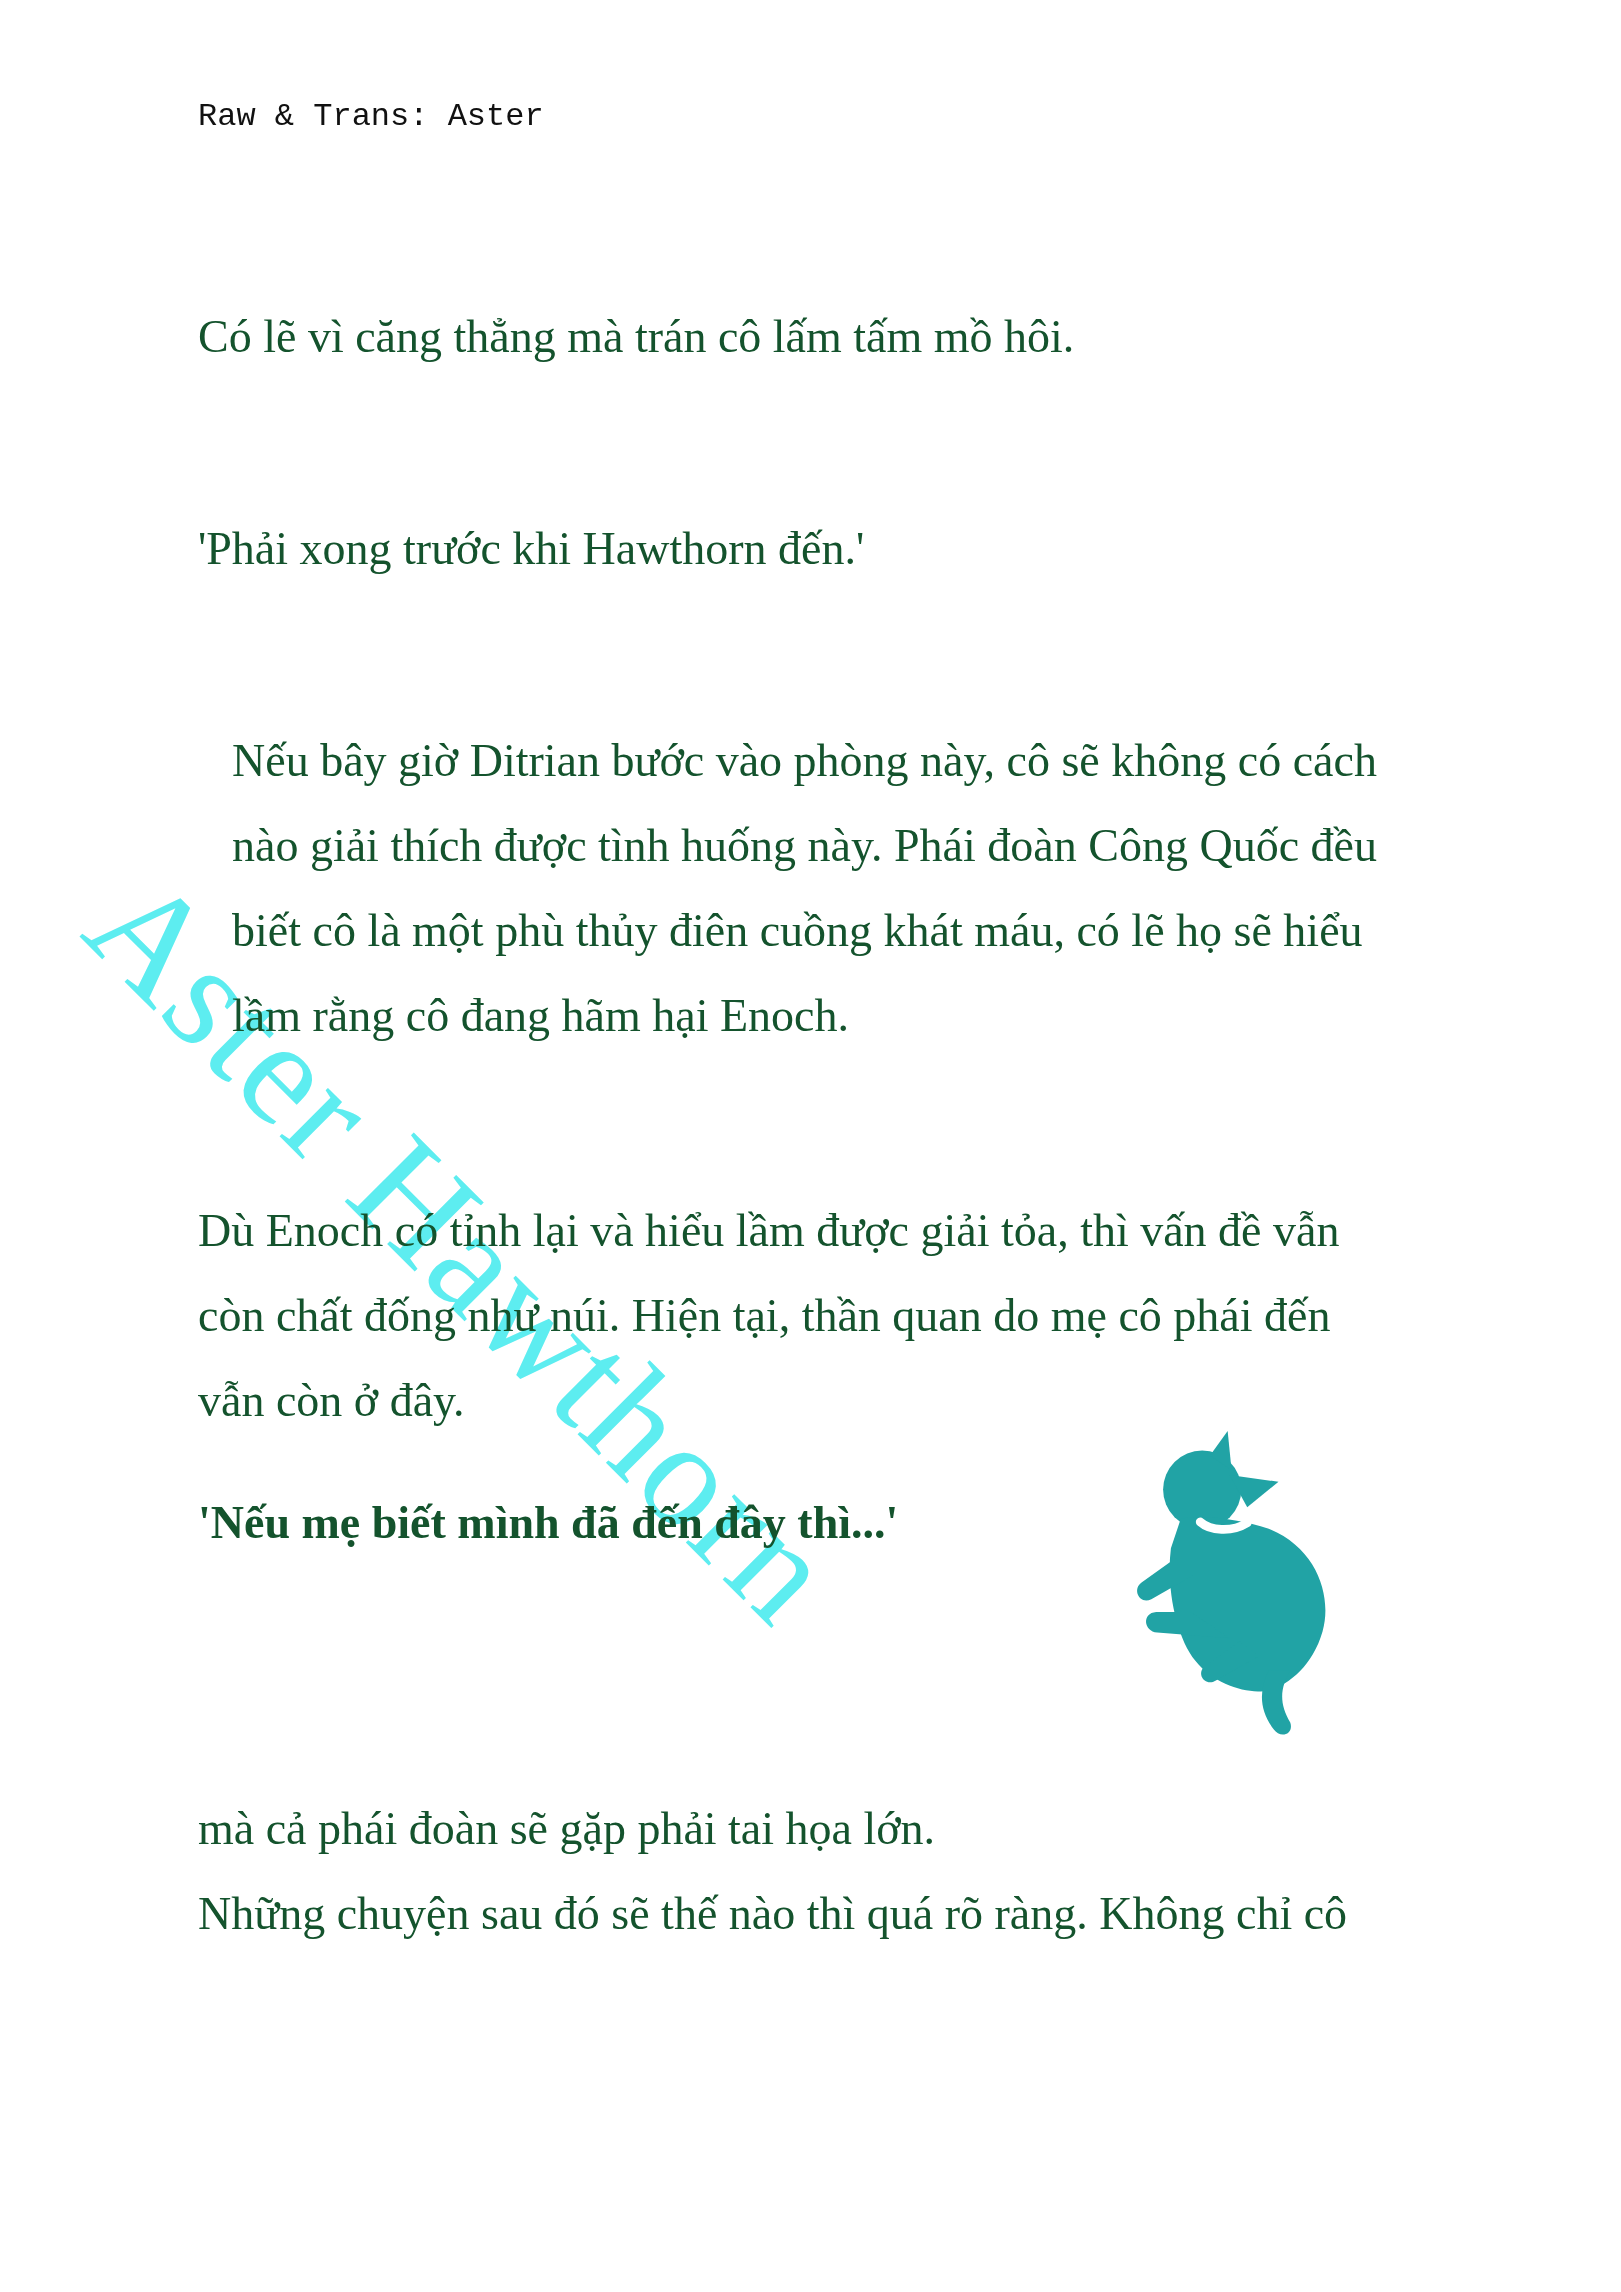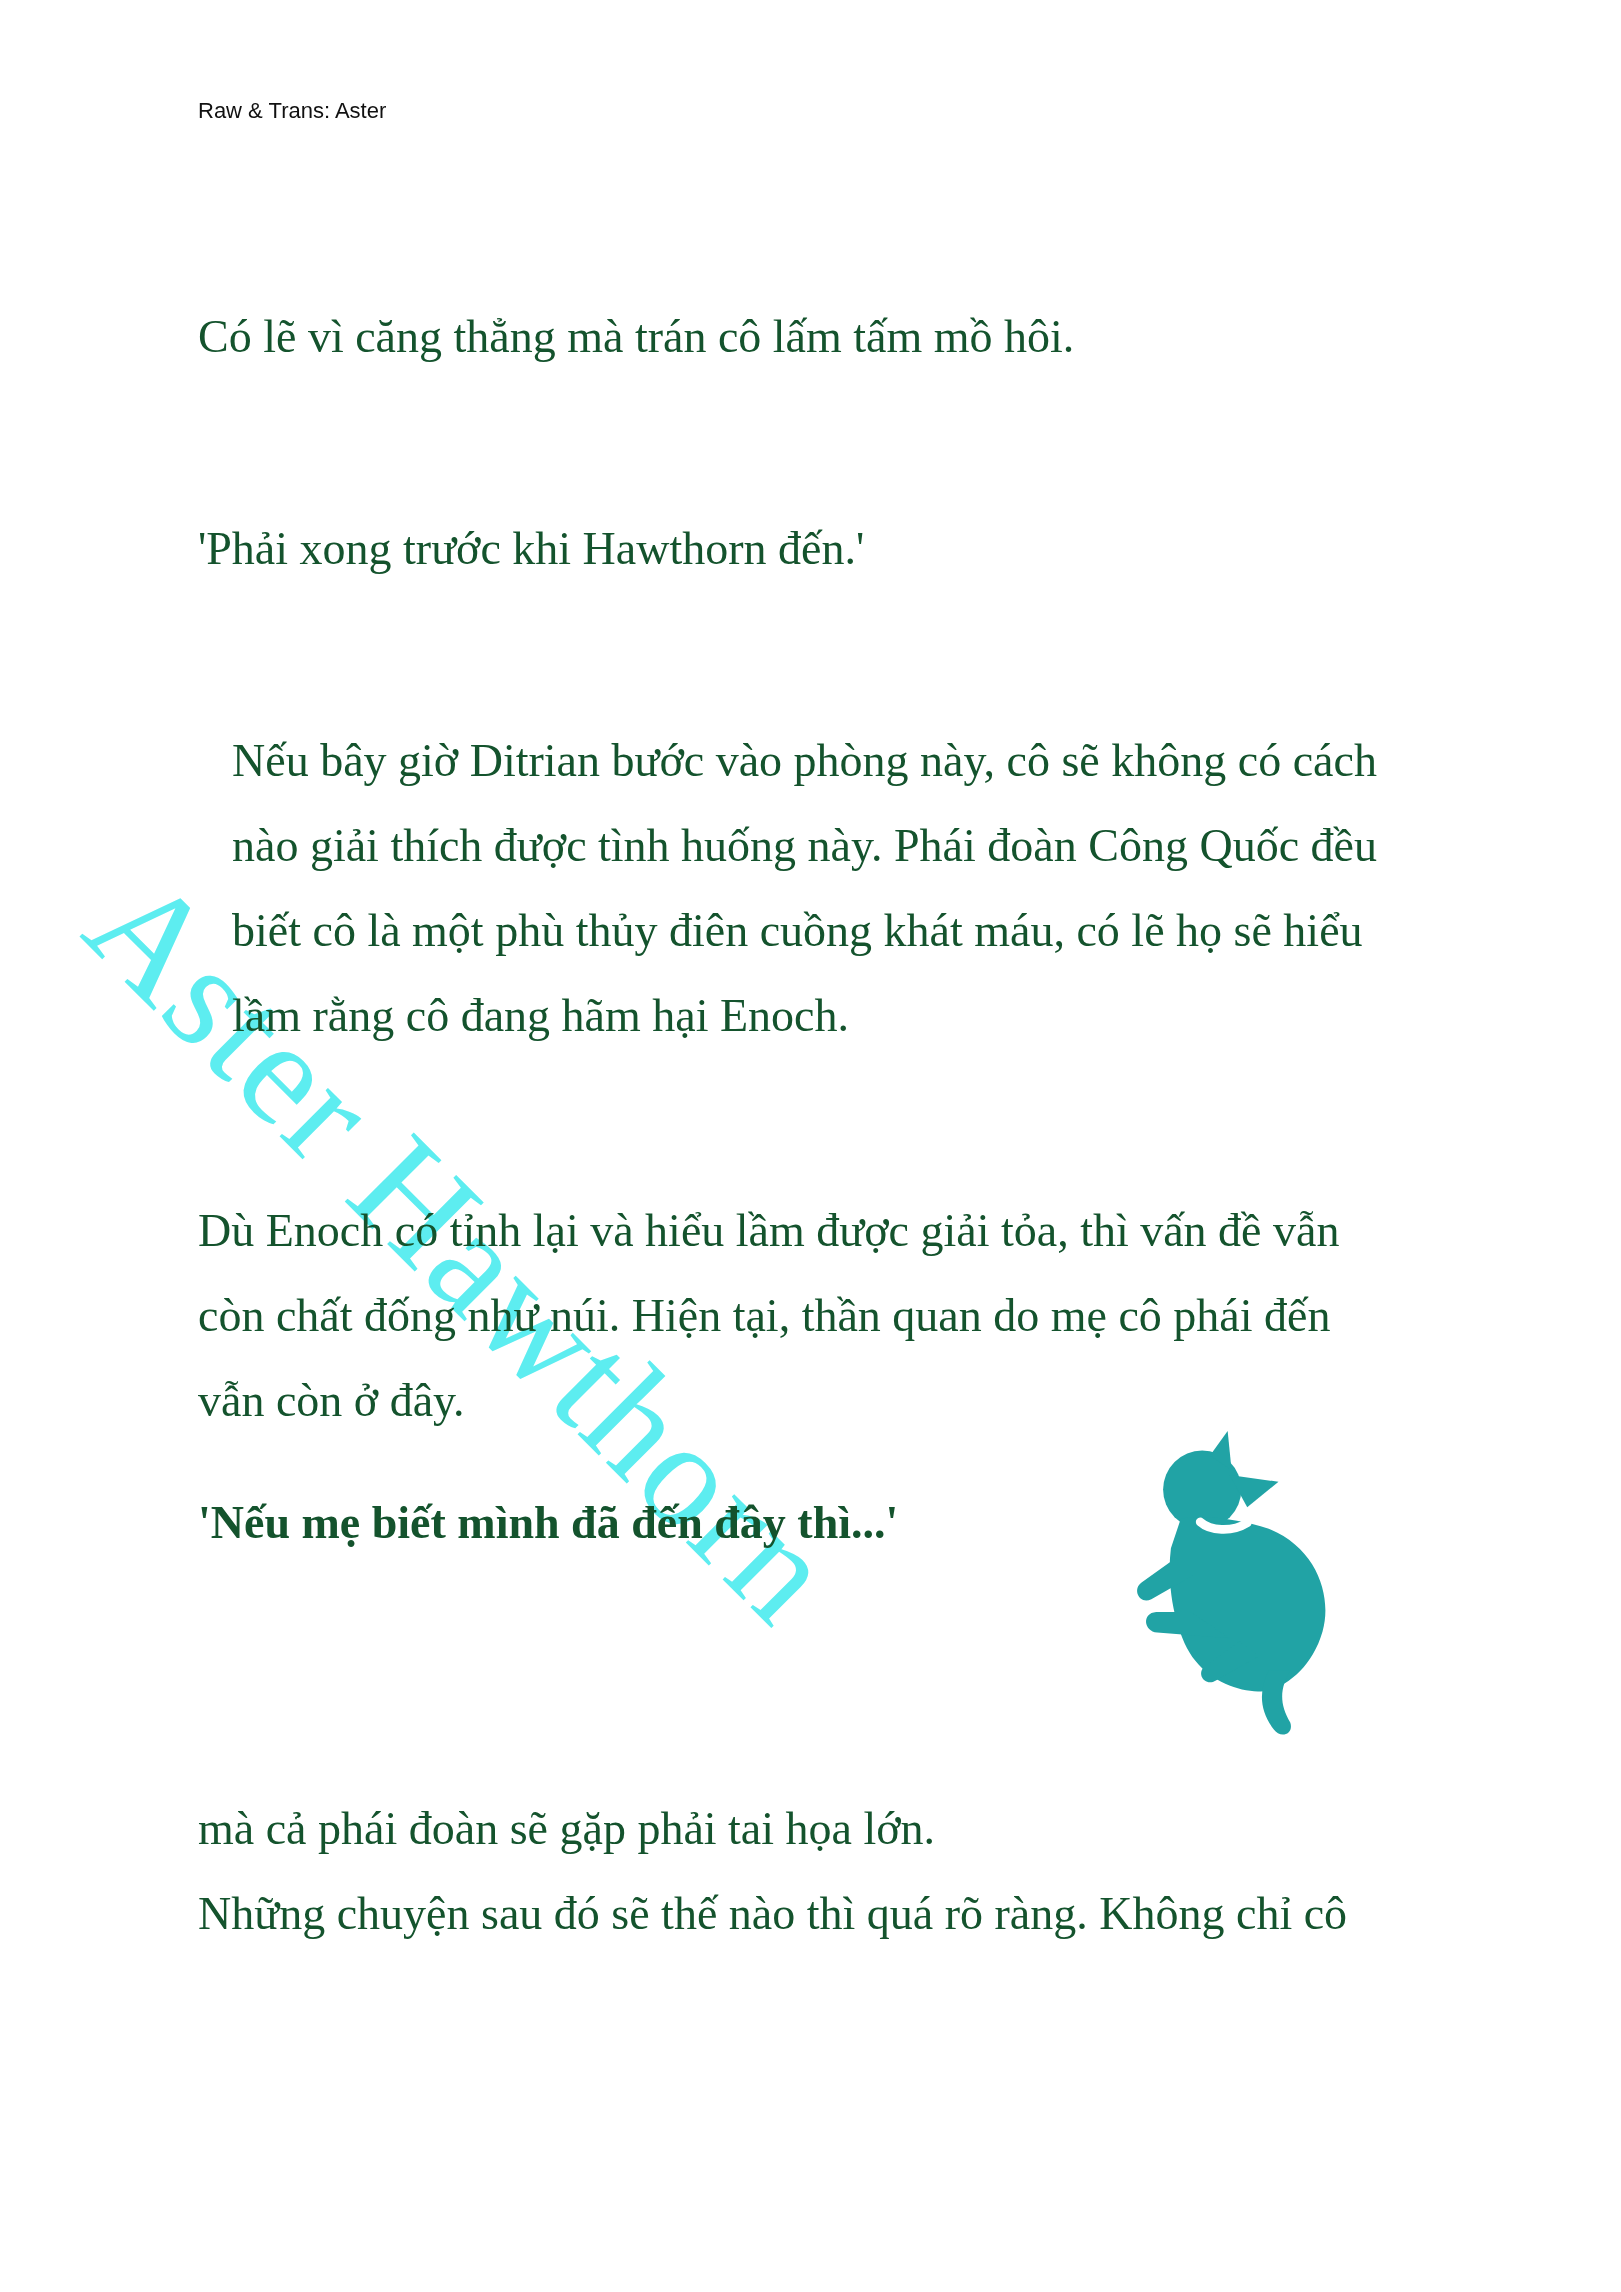--- a/index.html
+++ b/index.html
@@ -17,22 +17,22 @@
     position: absolute;
     left: 0; top: 0;
     width: 1621px;
     height: 2293px;
     background: #ffffff;
   }
   .header-credit {
     position: absolute;
     left: 198px;
     top: 98px;
-    font-family: Liberation Sans, sans-serif;
-    font-size: 22px;
+    font-family: Liberation Mono, monospace;
+    font-size: 32px;
     color: #111111;
     white-space: nowrap;
   }
   .body-text {
     position: absolute;
     left: 198px;
     width: 1274px;
     font-family: "Liberation Serif", serif;
     font-size: 46px;
     line-height: 85px;

